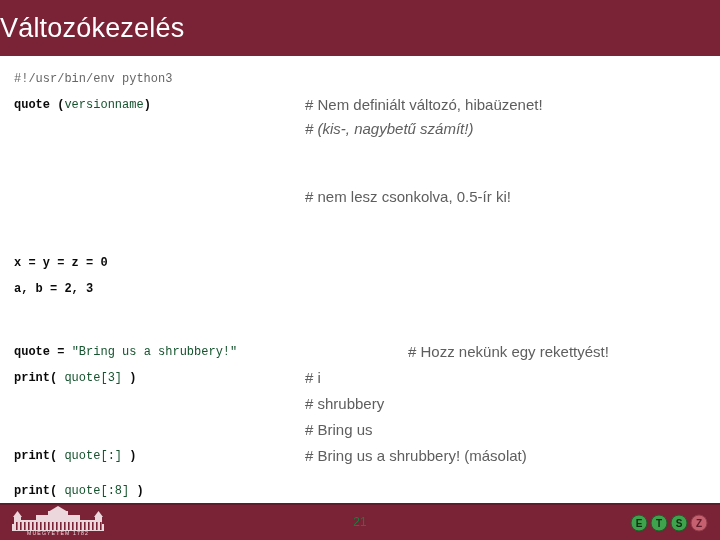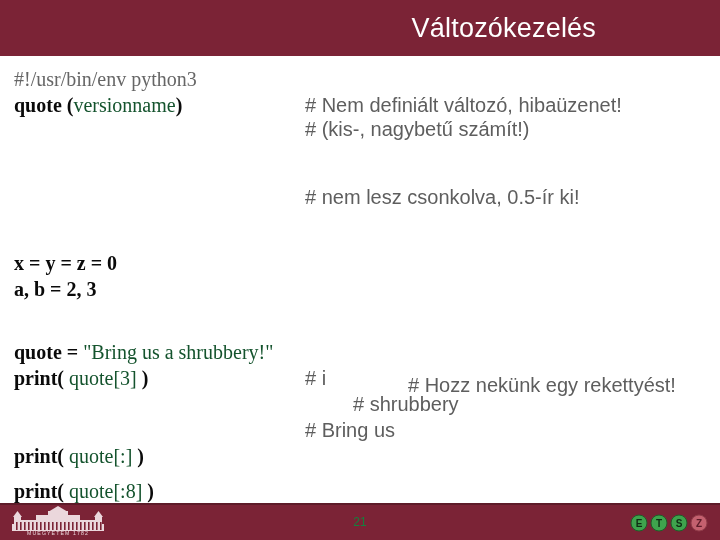--- a/index.html
+++ b/index.html
@@ -29,21 +29,21 @@
     height: 56px;
     background: #7B2336;
   }
   .header-title {
     position: absolute;
     left: 0;
     top: 0;
     width: 596px;
     height: 56px;
     line-height: 56px;
-    text-align: right;
+    text-align: left;
     color: #FFFFFF;
     font-family: "Liberation Sans", sans-serif;
     font-size: 27px;
     font-weight: 400;
     letter-spacing: 0.2px;
     white-space: nowrap;
   }
 
   
   .code-area {
@@ -52,30 +52,30 @@
     top: 56px;
     width: 720px;
     height: 442px;
   }
   .code-line {
     position: absolute;
     left: 14px;
     height: 26px;
     line-height: 26px;
     white-space: pre;
-    font-family: Liberation Serif, serif;
-    font-size: 20px;
+    font-family: Liberation Mono, monospace;
+    font-size: 12px;
   }
   .cmt-inline {
     position: absolute;
     height: 26px;
     line-height: 26px;
     white-space: pre;
     font-family: "Liberation Sans", sans-serif;
-    font-size: 20px;
+    font-size: 15px;
     color: #5E5E5E;
   }
 
   .tok-kw   { color: #0A0A0A; font-weight: bold; }
   .tok-str  { color: #14532d; font-weight: normal; }
   .tok-plain{ color: #0A0A0A; font-weight: bold; }
   .tok-grey { color: #666666; font-weight: normal; }
 
   
   .footer-bar {
@@ -138,26 +138,27 @@
   <div class="code-area">
       <div class="code-line" style="top: 10px;"><span class="tok-grey">#!/usr/bin/env python3</span></div>
       <div class="code-line" style="top: 36px;"><span class="tok-kw">quote </span><span class="tok-plain">(</span><span class="tok-str">versionname</span><span class="tok-plain">)</span></div>
       <div class="code-line" style="top: 194px;"><span class="tok-plain">x = y = z = 0</span></div>
       <div class="code-line" style="top: 220px;"><span class="tok-plain">a, b = 2, 3</span></div>
       <div class="code-line" style="top: 283px;"><span class="tok-kw">quote</span><span class="tok-plain"> = </span><span class="tok-str">"Bring us a shrubbery!"</span></div>
       <div class="code-line" style="top: 309px;"><span class="tok-kw">print( </span><span class="tok-str">quote[3]</span><span class="tok-plain"> )</span></div>
       <div class="code-line" style="top: 378px; margin-top: 44px;"><span class="tok-kw">print( </span><span class="tok-str">quote[:8]</span><span class="tok-plain"> )</span></div>
       <div class="code-line" style="top: 387px;"><span class="tok-kw">print( </span><span class="tok-str">quote[:]</span><span class="tok-plain"> )</span></div>
       <div class="cmt-inline" style="top: 36px; left: 305px;"># Nem definiált változó, hibaüzenet!</div>
-      <div class="cmt-inline" style="top: 60px; left: 305px;"># (kis-, nagybetű számít!)</div>
+      <div class="cmt-inline" style="top: 60px; left: 305px; font-style: italic;"># (kis-, nagybetű számít!)</div>
       <div class="cmt-inline" style="top: 128px; left: 305px;"># nem lesz csonkolva, 0.5-ír ki!</div>
-      <div class="cmt-inline" style="top: 283px; left: 408px; margin-top: 33px;"># Hozz nekünk egy rekettyést!</div>
+      <div class="cmt-inline" style="top: 283px; left: 408px;"># Hozz nekünk egy rekettyést!</div>
       <div class="cmt-inline" style="top: 309px; left: 305px;"># i</div>
-      <div class="cmt-inline" style="top: 335px; left: 305px; margin-left: 48px;"># shrubbery</div>
+      <div class="cmt-inline" style="top: 335px; left: 305px;"># shrubbery</div>
       <div class="cmt-inline" style="top: 361px; left: 305px;"># Bring us</div>
+      <div class="cmt-inline" style="top: 387px; left: 305px;"># Bring us a shrubbery! (másolat)</div>
     </div>
 
   <div class="footer-rule"></div>
   <div class="footer-bar"></div>
   <div class="page-number">21</div>
 
   <div class="uni-logo">
     <svg width="96" height="30" viewBox="0 0 96 30" xmlns="http://www.w3.org/2000/svg">
       <rect x="0" y="0" width="96" height="30" fill="#7B2336"></rect>
       <g fill="#EBD7DC">

